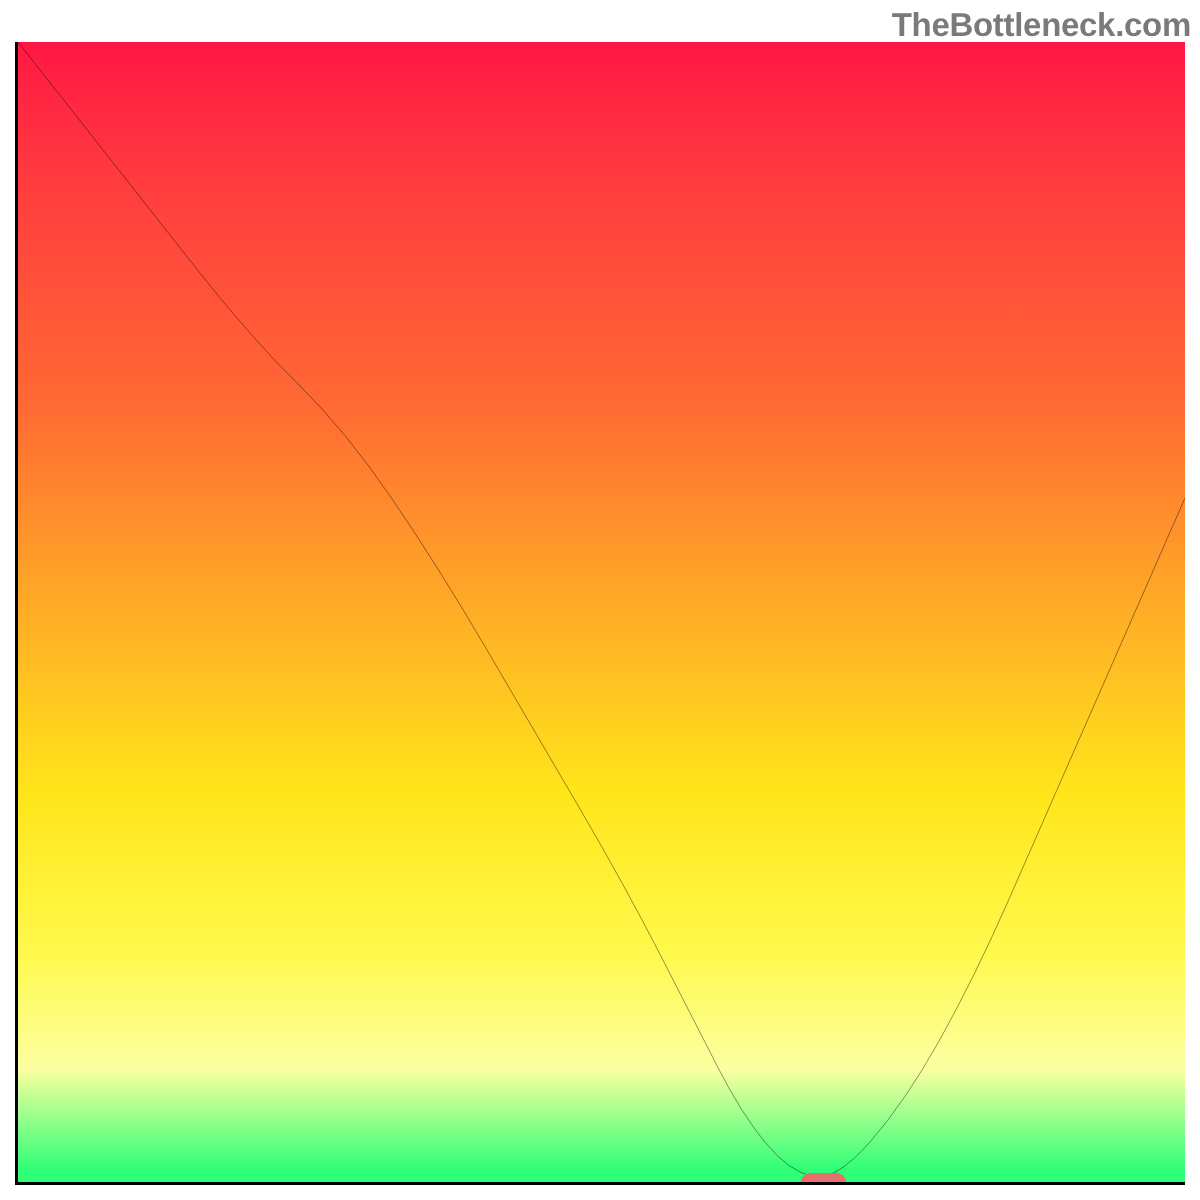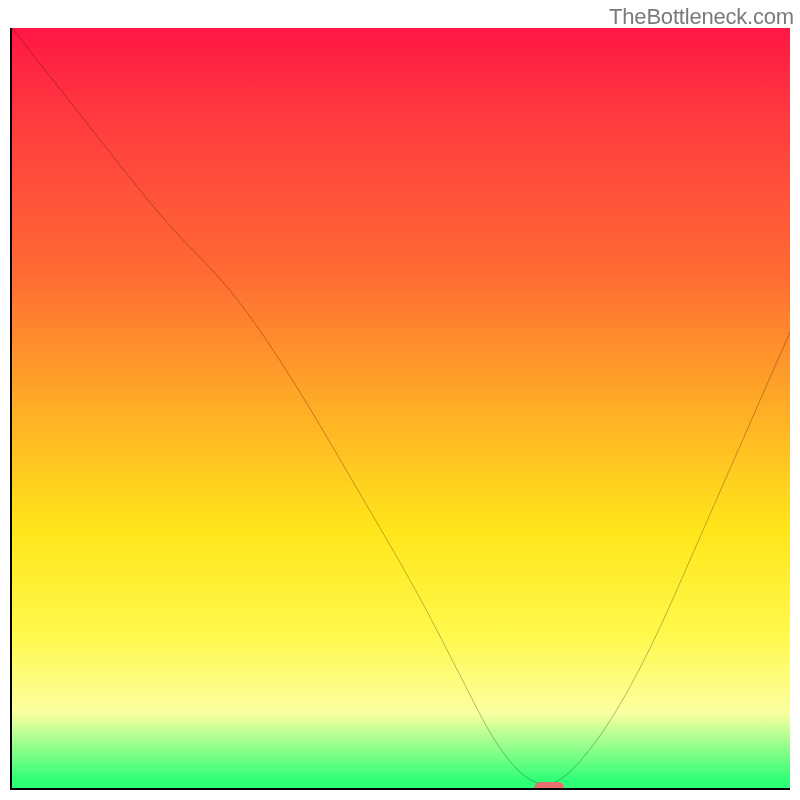--- a/index.html
+++ b/index.html
@@ -14,21 +14,21 @@
   .frame {
     position: relative;
     width: 800px;
     height: 800px;
   }
   .watermark {
     position: absolute;
     top: 4px;
     right: 6px;
     font-size: 22px;
-    font-weight: 400;
+    font-weight: 700;
     color: #7a7a7a;
     letter-spacing: -0.2px;
   }
   .plot {
     position: absolute;
     
     left: 10px;
     top: 28px;
     width: 780px;
     height: 762px;

